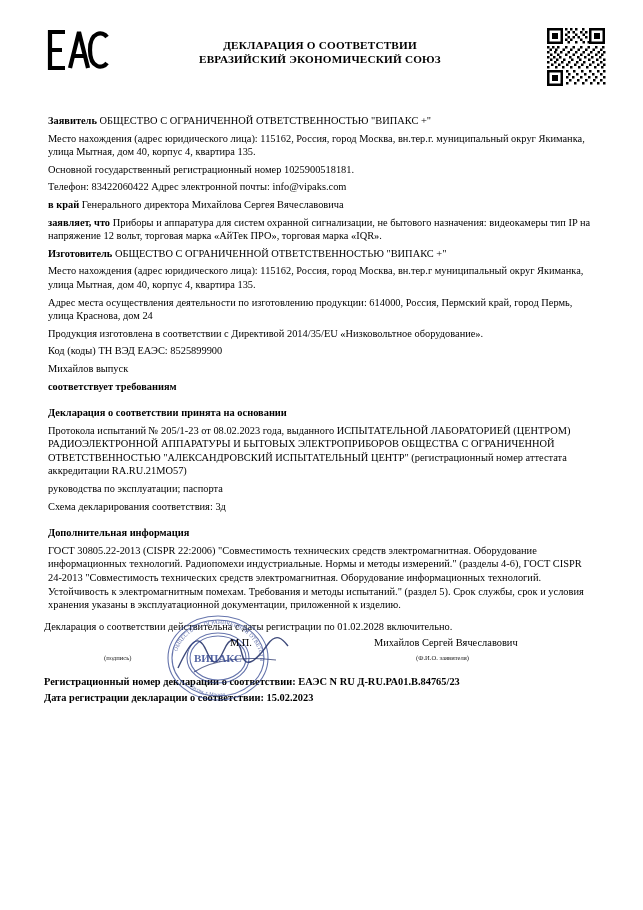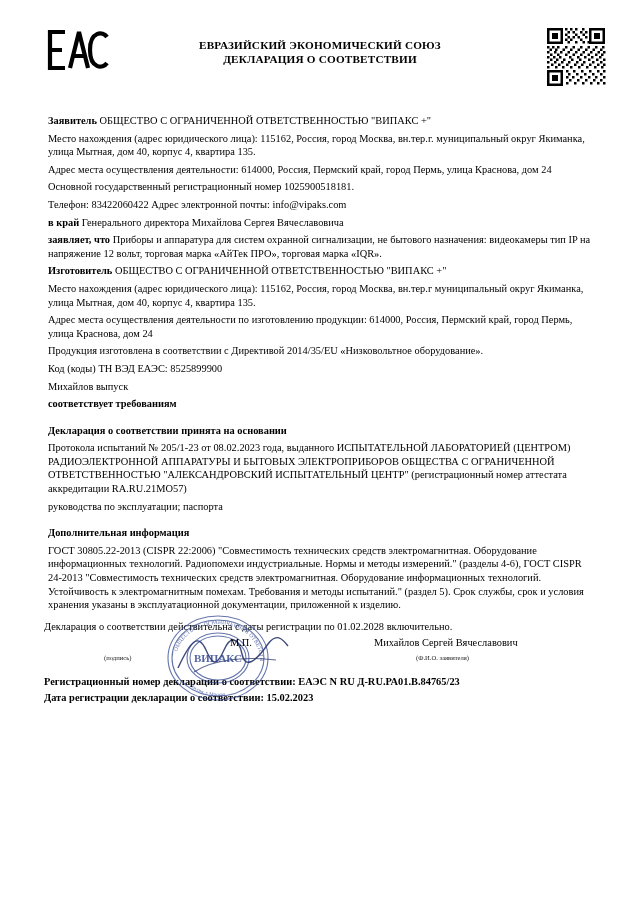--- a/index.html
+++ b/index.html
@@ -161,22 +161,22 @@
           <path d="M21 4 L6 4 L6 22 L18 22 M6 22 L6 40 L21 40"></path>
 
           <path d="M26 40 L35 4 L44 40 M29.5 28 L40.5 28"></path>
 
           <path d="M63 9 C59 3, 46 3, 46 22 C46 41, 59 41, 63 35"></path>
         </g>
       </svg>
     </div>
 
     <div class="header-titles">
+      <div>ДЕКЛАРАЦИЯ О СООТВЕТСТВИИ</div>
       <div>ЕВРАЗИЙСКИЙ ЭКОНОМИЧЕСКИЙ СОЮЗ</div>
-      <div>ДЕКЛАРАЦИЯ О СООТВЕТСТВИИ</div>
     </div>
 
     <div class="qr">
       <svg viewBox="0 0 62 62" width="62" height="62" aria-hidden="true">
         <rect x="0" y="0" width="62" height="62" fill="#fff"></rect>
         <g fill="#000">
 
           <rect x="2" y="2" width="16" height="16"></rect>
             <rect x="4.5" y="4.5" width="11" height="11" fill="#fff"></rect>
             <rect x="7" y="7" width="6" height="6"></rect>
@@ -318,21 +318,20 @@
     </div>
   </div>
 
   <div class="content">
 
     <p>
       <span class="b">Заявитель</span>
       <span>ОБЩЕСТВО С ОГРАНИЧЕННОЙ ОТВЕТСТВЕННОСТЬЮ "ВИПАКС +"</span>
     </p>
     <p>Место нахождения (адрес юридического лица): 115162, Россия, город Москва, вн.тер.г. муниципальный округ Якиманка, улица Мытная, дом 40, корпус 4, квартира 135.</p>
-    <p>Адрес места осуществления деятельности: 614000, Россия, Пермский край, город Пермь, улица Краснова, дом 24</p>
     <p>Основной государственный регистрационный номер 1025900518181.</p>
     <p>Телефон: 83422060422 Адрес электронной почты: info@vipaks.com</p>
     <p>
       <span class="b">в край</span>
       <span>Генерального директора Михайлова Сергея Вячеславовича</span>
     </p>
     <p>
       <span class="b">заявляет, что</span>
       <span>Приборы и аппаратура для систем охранной сигнализации, не бытового назначения: видеокамеры тип IP на напряжение 12 вольт, торговая марка «АйТек ПРО», торговая марка «IQR».</span>
     </p>
@@ -346,20 +345,21 @@
     <p>Код (коды) ТН ВЭД ЕАЭС: 8525899900</p>
     <p>Михайлов выпуск</p>
 
     <p class="b">соответствует требованиям</p>
 
     <div class="gap"></div>
 
     <p class="b">Декларация о соответствии принята на основании</p>
     <p>Протокола испытаний № 205/1-23 от 08.02.2023 года, выданного ИСПЫТАТЕЛЬНОЙ ЛАБОРАТОРИЕЙ (ЦЕНТРОМ) РАДИОЭЛЕКТРОННОЙ АППАРАТУРЫ И БЫТОВЫХ ЭЛЕКТРОПРИБОРОВ ОБЩЕСТВА С ОГРАНИЧЕННОЙ ОТВЕТСТВЕННОСТЬЮ "АЛЕКСАНДРОВСКИЙ ИСПЫТАТЕЛЬНЫЙ ЦЕНТР" (регистрационный номер аттестата аккредитации RA.RU.21MO57)</p>
     <p>руководства по эксплуатации; паспорта</p>
+    <p>Схема декларирования соответствия: 3д</p>
 
     <div class="gap"></div>
 
     <p class="b">Дополнительная информация</p>
     <p>ГОСТ 30805.22-2013 (CISPR 22:2006) "Совместимость технических средств электромагнитная. Оборудование информационных технологий. Радиопомехи индустриальные. Нормы и методы измерений." (разделы 4-6), ГОСТ CISPR 24-2013 "Совместимость технических средств электромагнитная. Оборудование информационных технологий. Устойчивость к электромагнитным помехам. Требования и методы испытаний." (раздел 5). Срок службы, срок и условия хранения указаны в эксплуатационной документации, приложенной к изделию.</p>
 
     <div class="sig-zone">
 
       <div class="sig-line1">Декларация о соответствии действительна с даты регистрации по 01.02.2028 включительно.</div>
 

